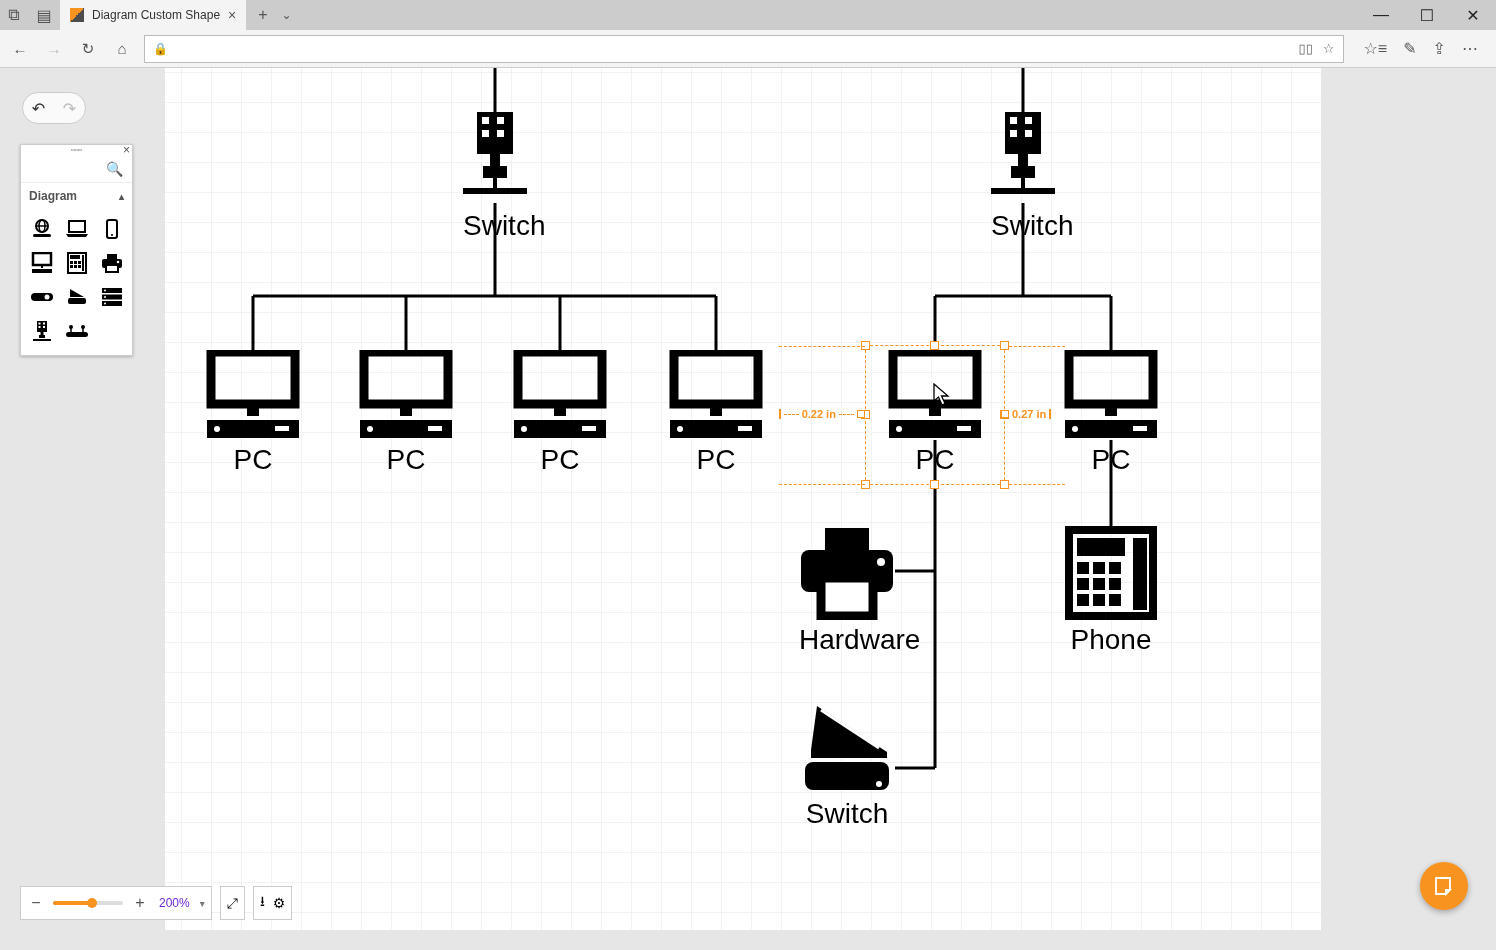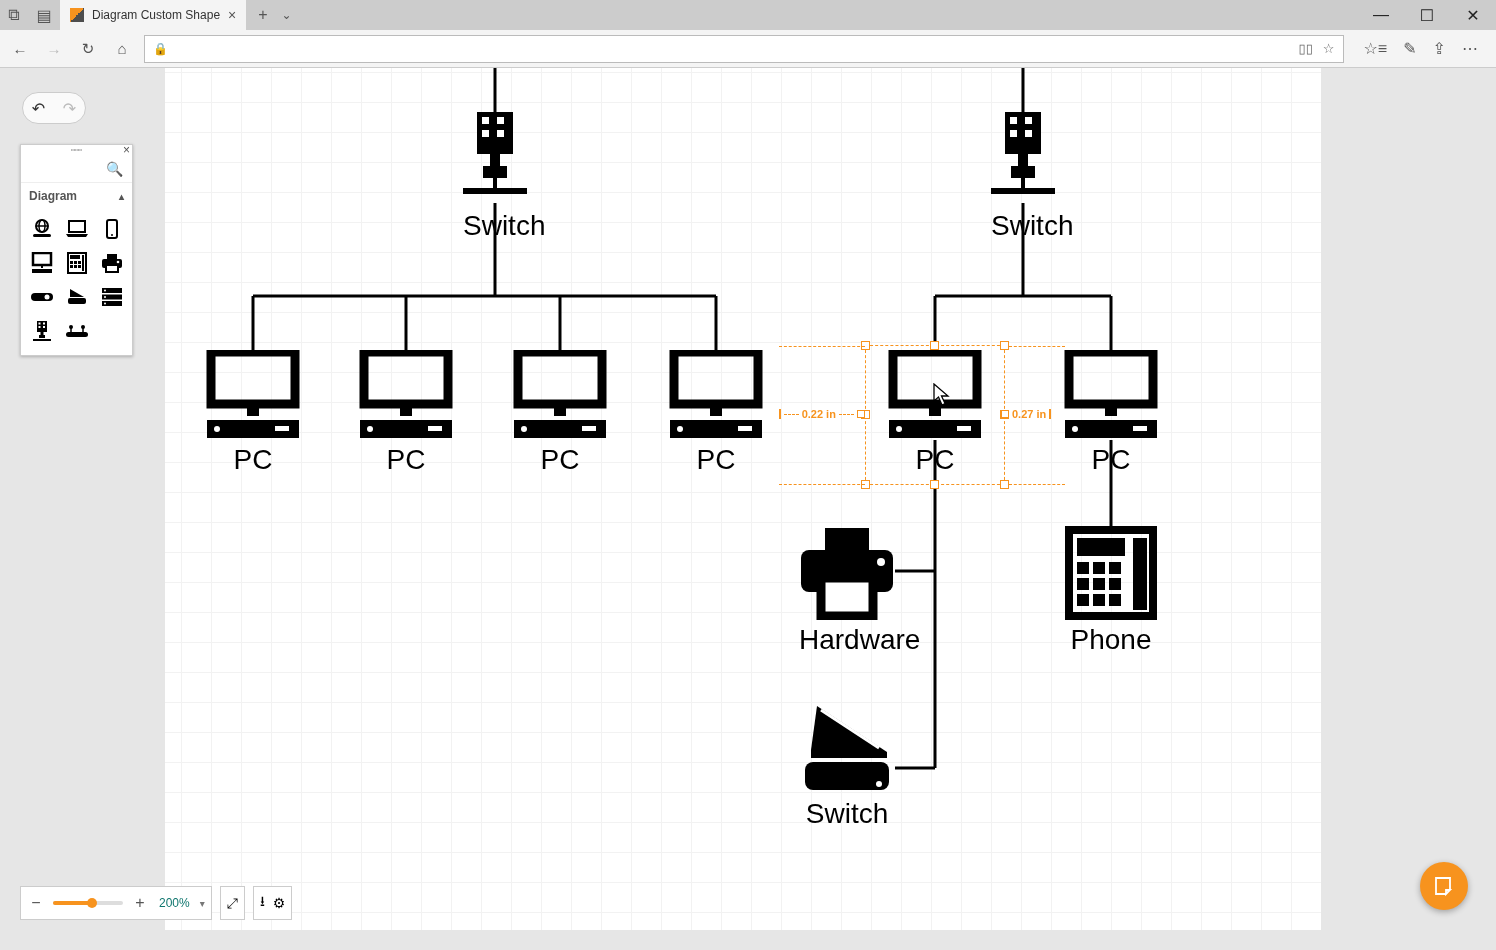--- a/index.html
+++ b/index.html
@@ -46,21 +46,21 @@
   background-image:linear-gradient(#f2f2f2 1px,transparent 1px),linear-gradient(90deg,#f2f2f2 1px,transparent 1px);
   background-size:30px 30px;background-position:-14px -26px}
 
 
 .status{position:absolute;left:20px;bottom:30px;height:34px;display:flex;gap:8px}
 .sgroup{background:#fff;border:1px solid #ccc;display:flex;align-items:center;padding:0 6px;gap:8px}
 .sgroup .btn{width:18px;text-align:center;color:#555;font-size:16px}
 .slider{width:70px;height:4px;background:#ddd;position:relative;border-radius:2px}
 .slider .fill{position:absolute;left:0;top:0;bottom:0;width:55%;background:#f7931e;border-radius:2px}
 .slider .thumb{position:absolute;left:55%;top:50%;width:10px;height:10px;border-radius:50%;background:#f7931e;transform:translate(-50%,-50%)}
-.zoomval{font-size:12px;color:#0f766e;padding:0 2px}
+.zoomval{font-size:12px;color:#6d28d9;padding:0 2px}
 .drop{font-size:10px;color:#777}
 
 
 .fab{position:absolute;right:28px;bottom:40px;width:48px;height:48px;border-radius:50%;background:#f7931e;display:flex;align-items:center;justify-content:center;color:#fff;font-size:20px;box-shadow:0 2px 6px rgba(0,0,0,0.3)}
 
 
 .node{position:absolute;text-align:center}
 .node .lbl{font-size:28px;color:#000;margin-top:4px;font-family:Arial}
 svg.shape{display:block}
 

